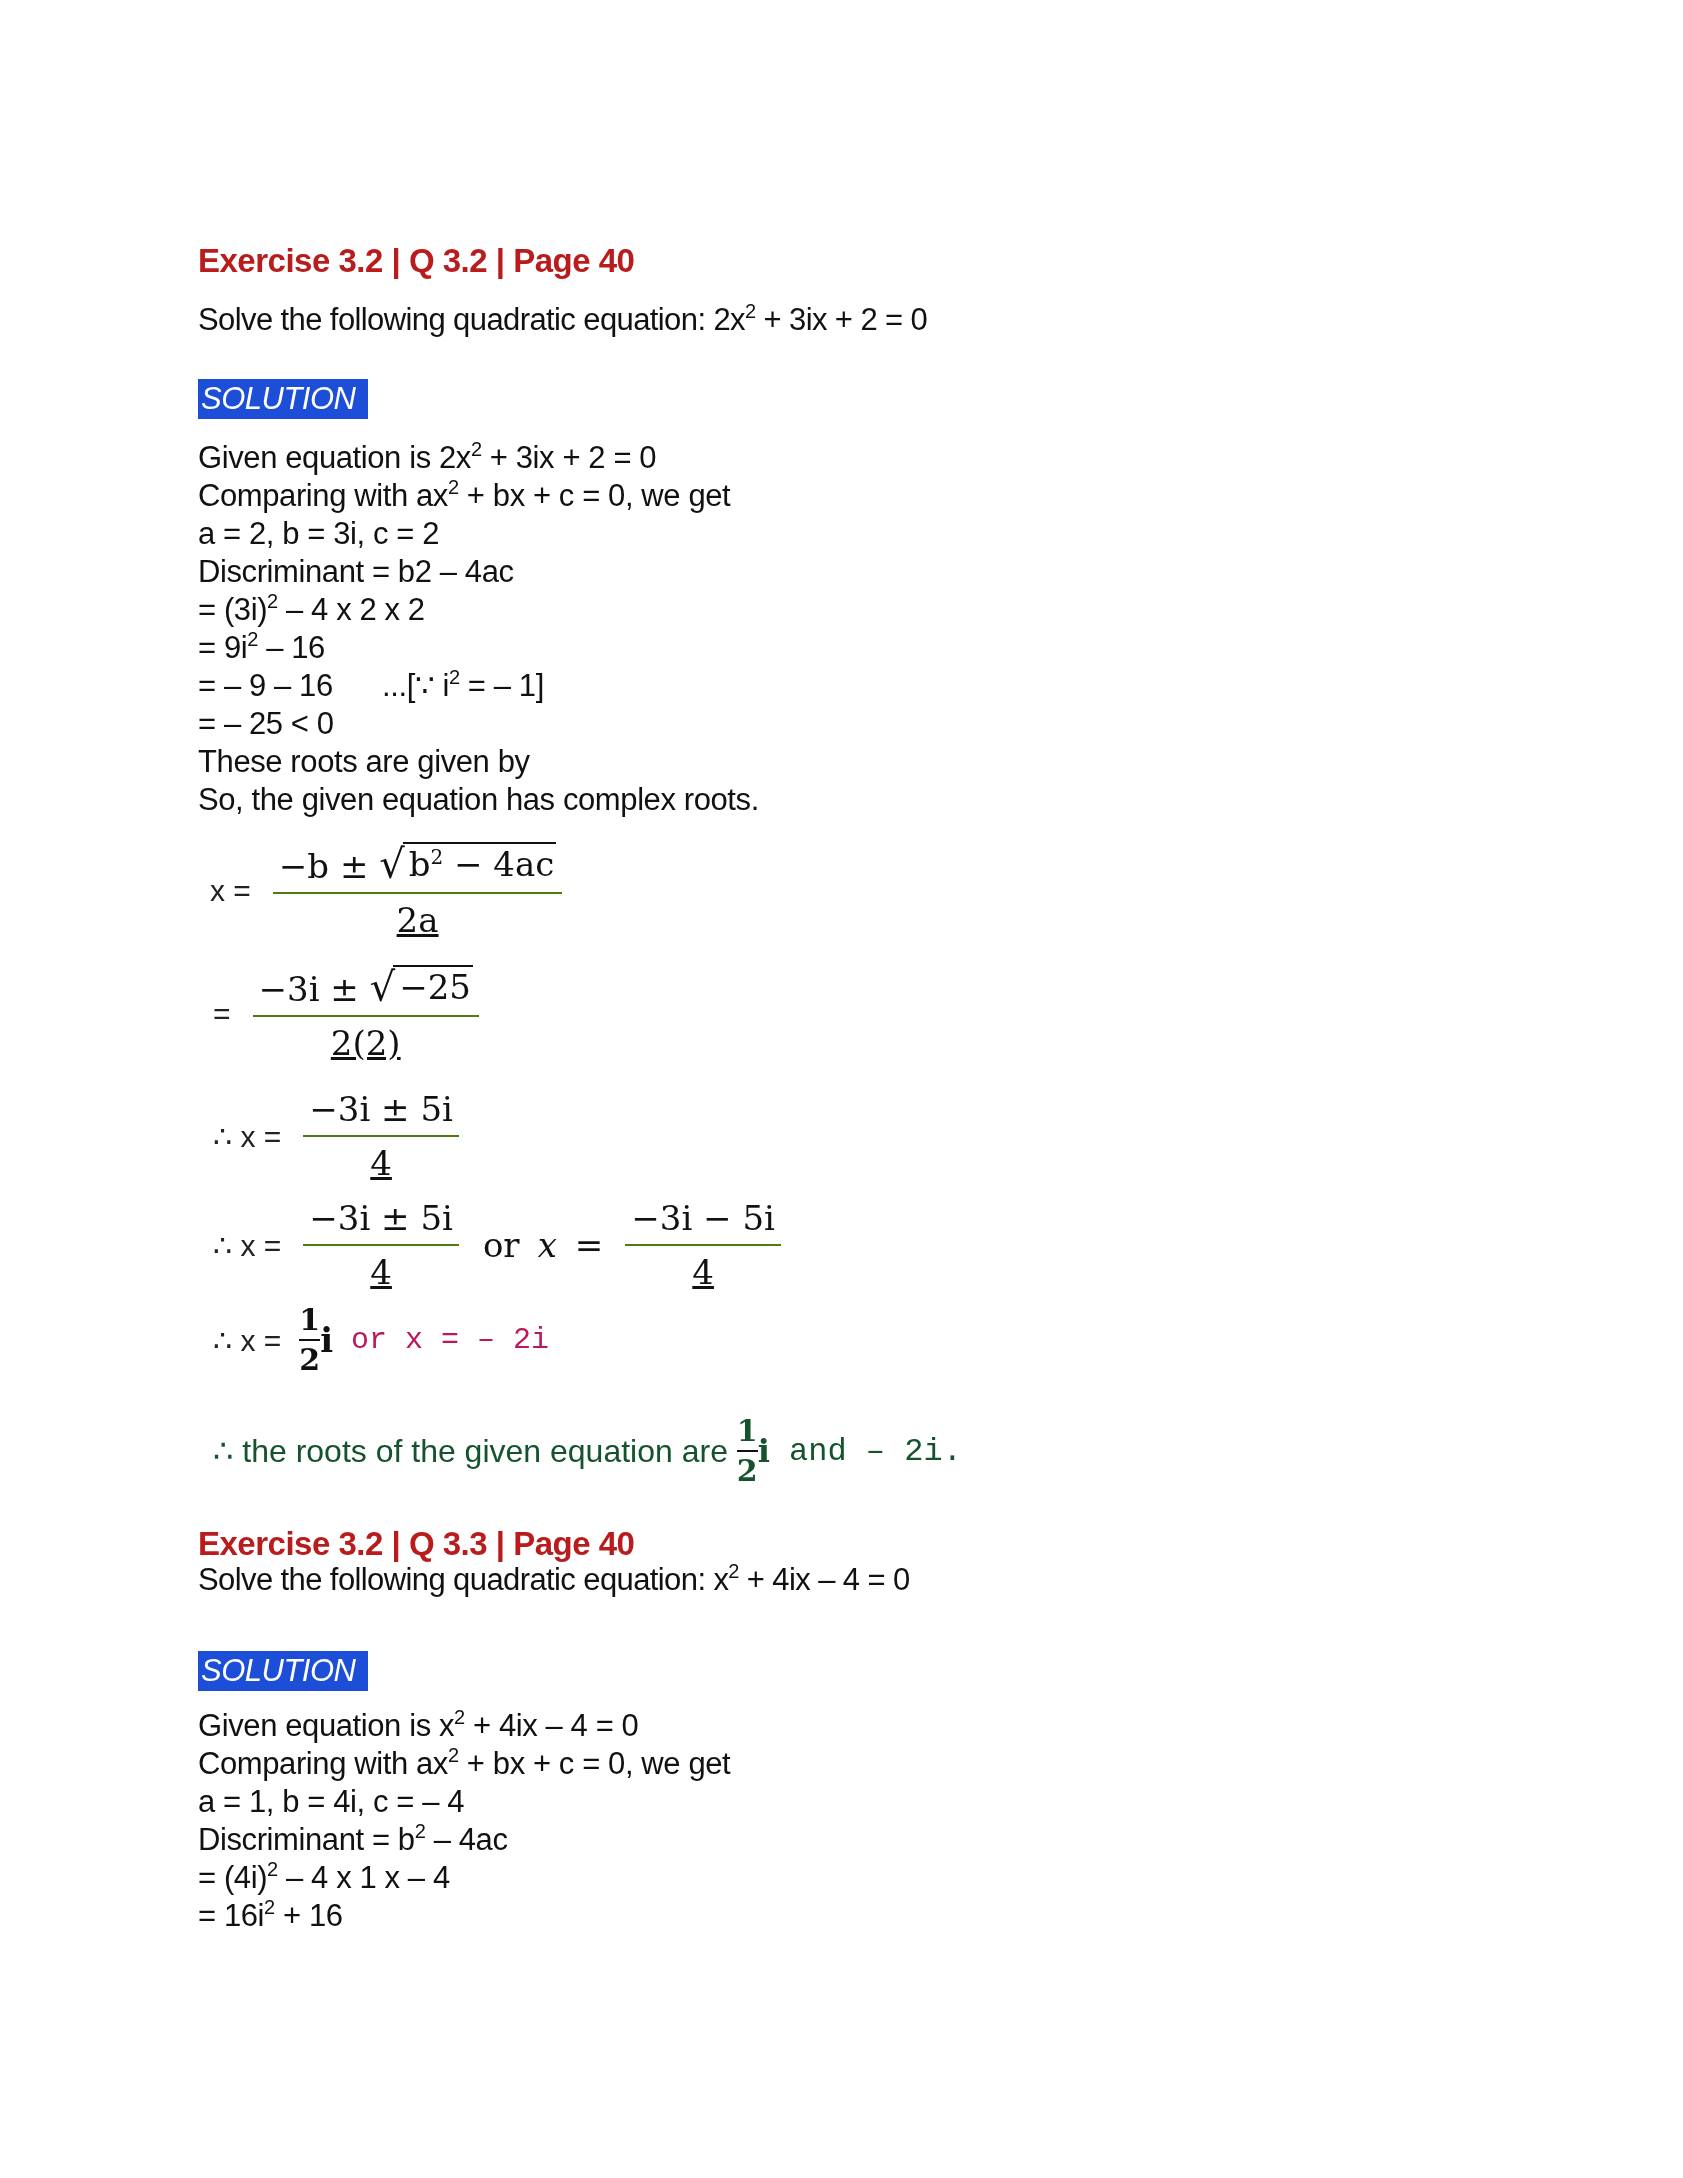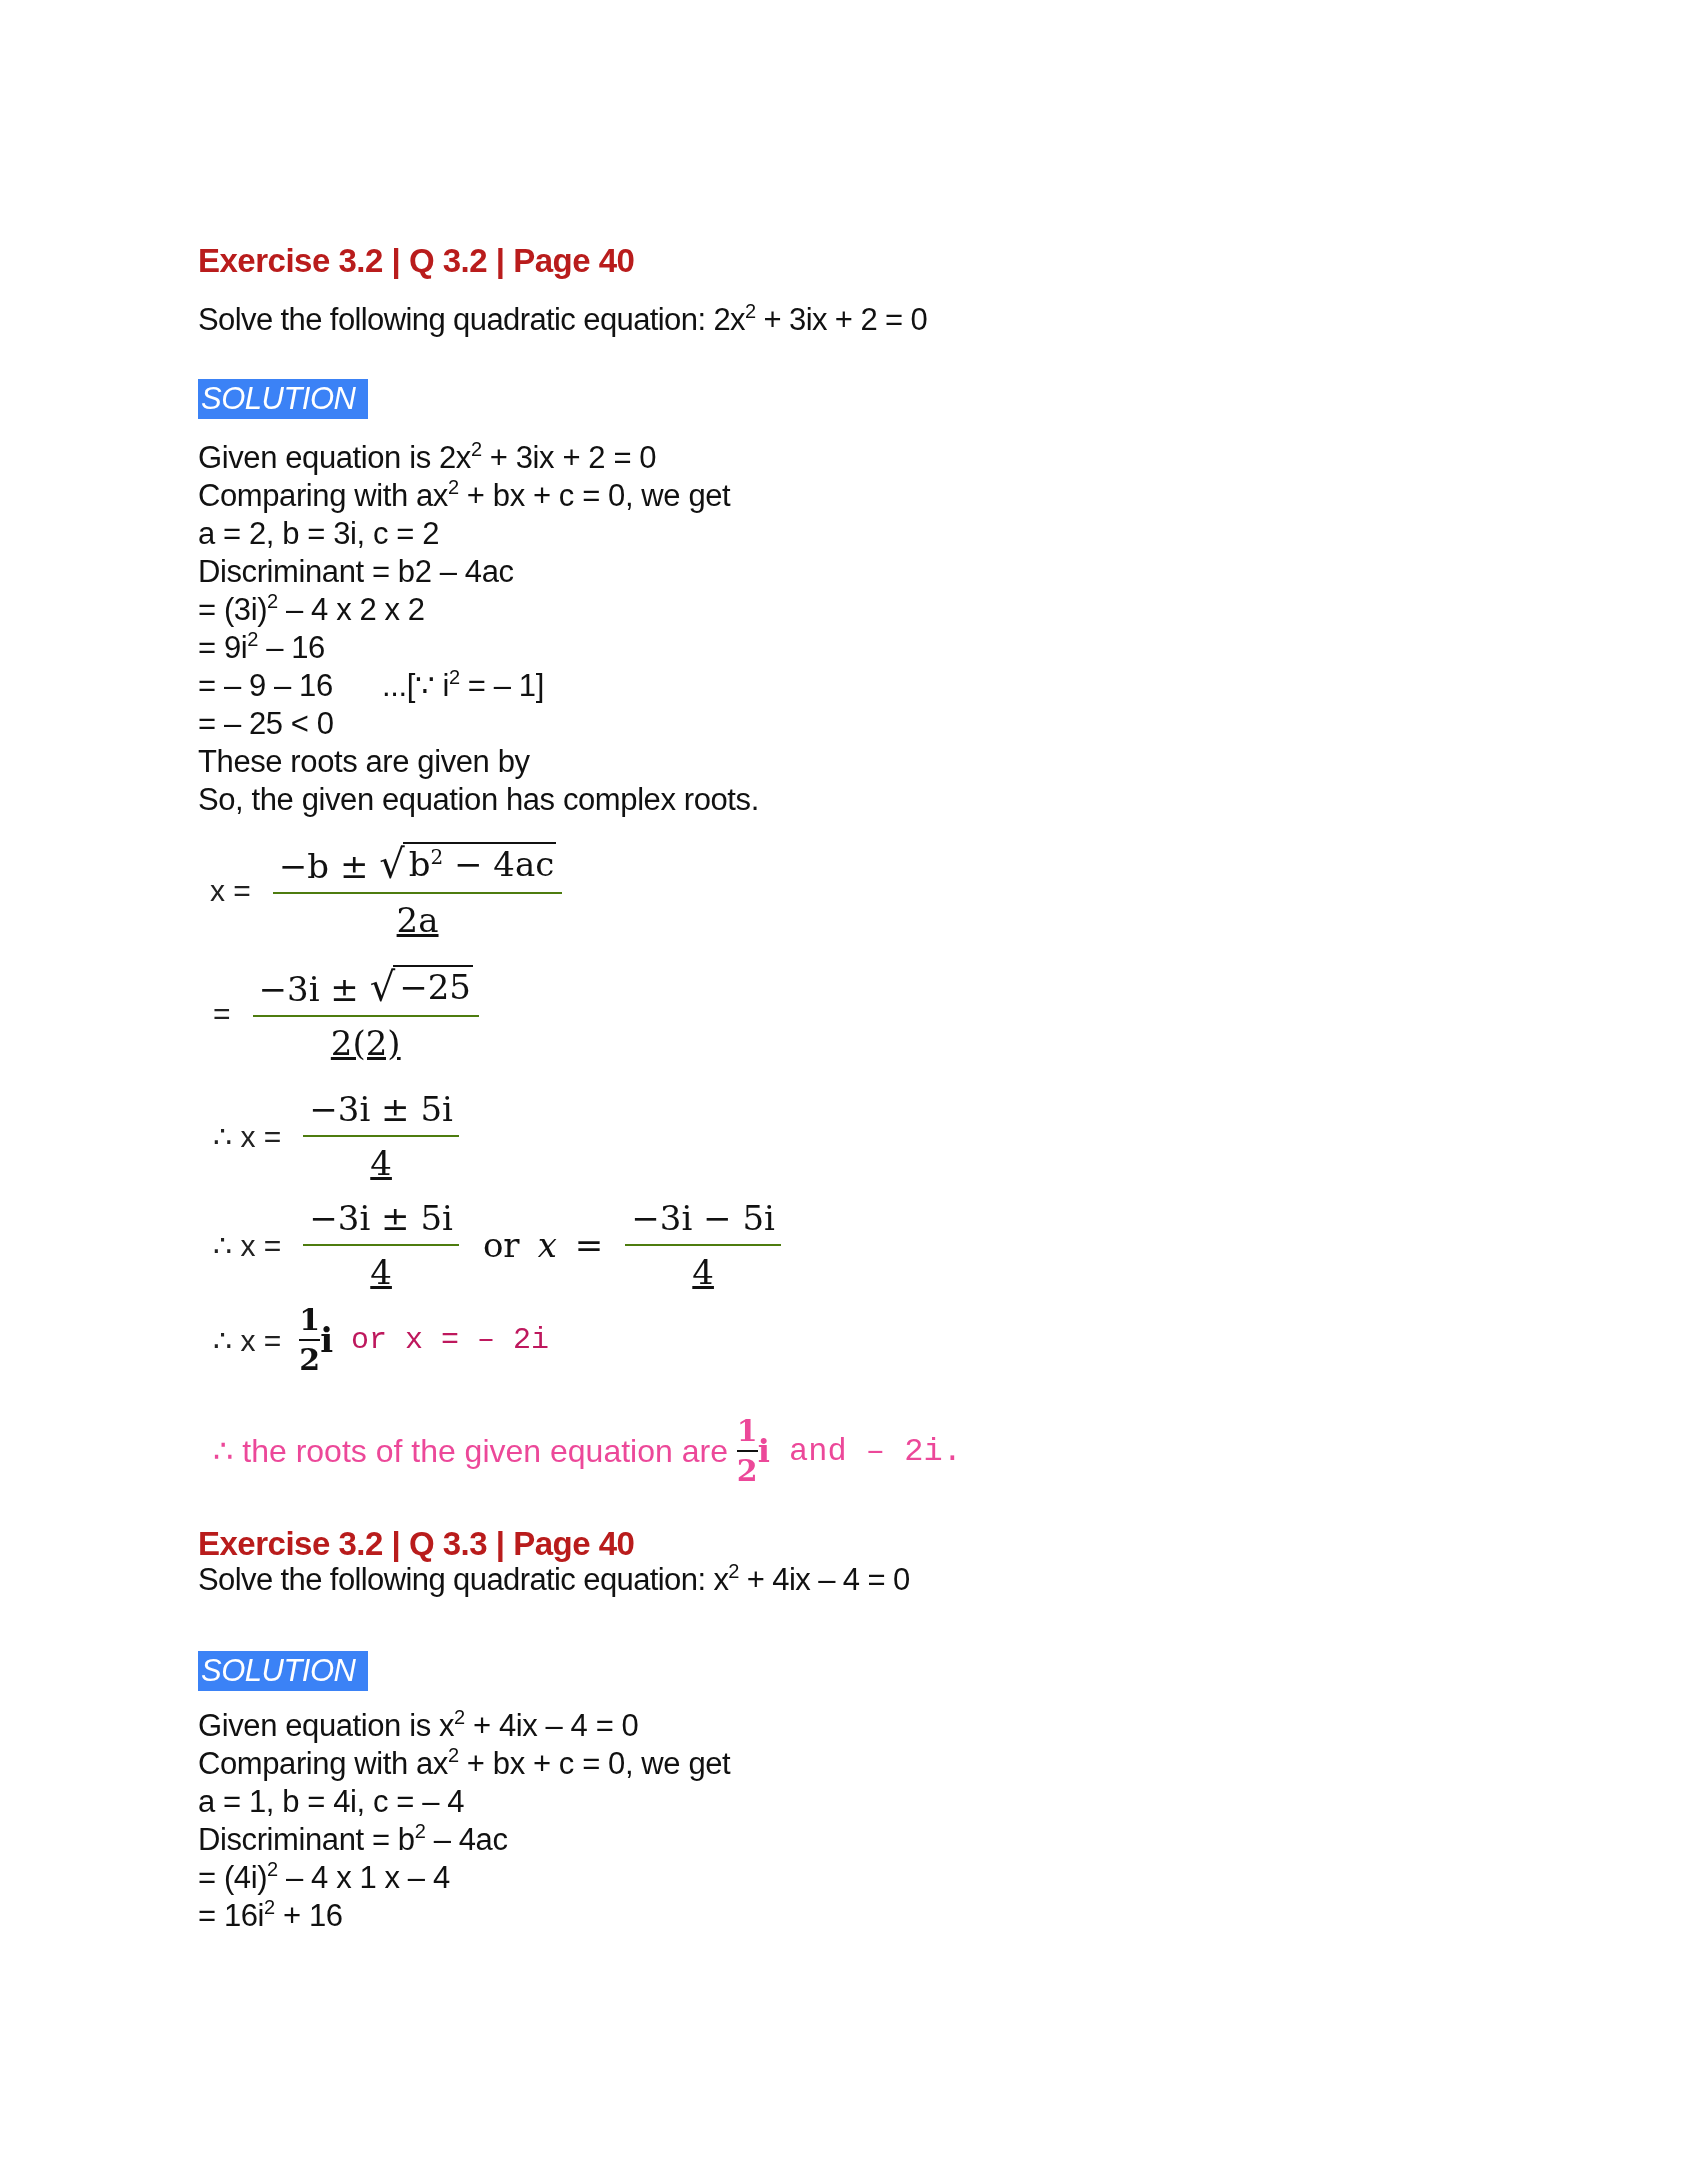--- a/index.html
+++ b/index.html
@@ -1,42 +1,42 @@
 <!DOCTYPE html>
 <html><head>
 <meta charset="utf-8">
 <style>
   html, body { margin: 0; padding: 0; background: #ffffff; }
   body { width: 1683px; height: 2178px; position: relative; overflow: hidden;
          font-family: "Liberation Sans", sans-serif; color: #111; }
   .abs { position: absolute; left: 198px; }
   .hdr { font-weight: bold; color: #b91c1c; font-size: 33px; letter-spacing: -0.5px; white-space: nowrap; }
   .q { font-size: 31px; white-space: nowrap; letter-spacing: -0.6px; }
-  .sol { background: #3b82f6; color: #ffffff; font-style: italic; font-size: 31px;
+  .sol { background: #1d4ed8; color: #ffffff; font-style: italic; font-size: 31px;
          padding: 2px 2px 2px 3px; height: 36px; line-height: 36px; width: 165px; overflow: hidden;
          letter-spacing: -0.5px; white-space: nowrap; }
   .lines { font-size: 31px; line-height: 38px; letter-spacing: -0.4px; }
   .lines div { white-space: nowrap; }
   sup { font-size: 20px; vertical-align: 12px; line-height: 0; }
   .math { font-family: "DejaVu Serif", "Liberation Serif", serif; font-size: 34px; position: absolute;
           display: flex; align-items: center; white-space: nowrap; color: #111; }
   .lhs { font-family: "Liberation Sans", sans-serif; font-size: 30px; margin-right: 18px; color: #222; }
   .frac { display: inline-flex; flex-direction: column; align-items: center; margin: 0 4px; }
   .frac .num { padding: 0 6px 6px 6px; }
   .frac .den { border-top: 2px solid #4d7c0f; padding: 6px 6px 0 6px; text-align: center; align-self: stretch; text-decoration: underline; }
   .sqrt { display: inline-flex; align-items: flex-end; }
   .sqrt .rad { font-size: 40px; line-height: 1; margin-right: -2px; }
   .sqrt .radicand { border-top: 2.5px solid #111; padding: 0 2px 0 6px; }
   .tiny-frac { display: inline-flex; flex-direction: column; align-items: center; font-weight: bold; font-size: 30px; line-height: 1; }
   .tiny-frac .n { padding-bottom: 4px; }
   .tiny-frac .d { border-top: 2px solid #111; padding-top: 4px; width: 100%; text-align: center; }
   .sans { font-family: Liberation Mono, monospace; font-size: 30px; color: #be185d; }
   .serif-i { font-weight: bold; }
   .conclusion { position: absolute; left: 213px; top: 1416px; display: flex; align-items: center;
-                font-family: "Liberation Sans", sans-serif; font-size: 32px; color: #ec4899; white-space: nowrap; }
+                font-family: "Liberation Sans", sans-serif; font-size: 32px; color: #14532d; white-space: nowrap; }
 </style>
 </head>
 <body>
 
 <div class="abs hdr" style="top:242px;">Exercise 3.2 | Q 3.2 | Page 40</div>
 
 <div class="abs q" style="top:302px;">
   <span>Solve the following quadratic equation: 2x</span><sup>2</sup><span> + 3ix + 2 = 0</span>
 </div>
 

